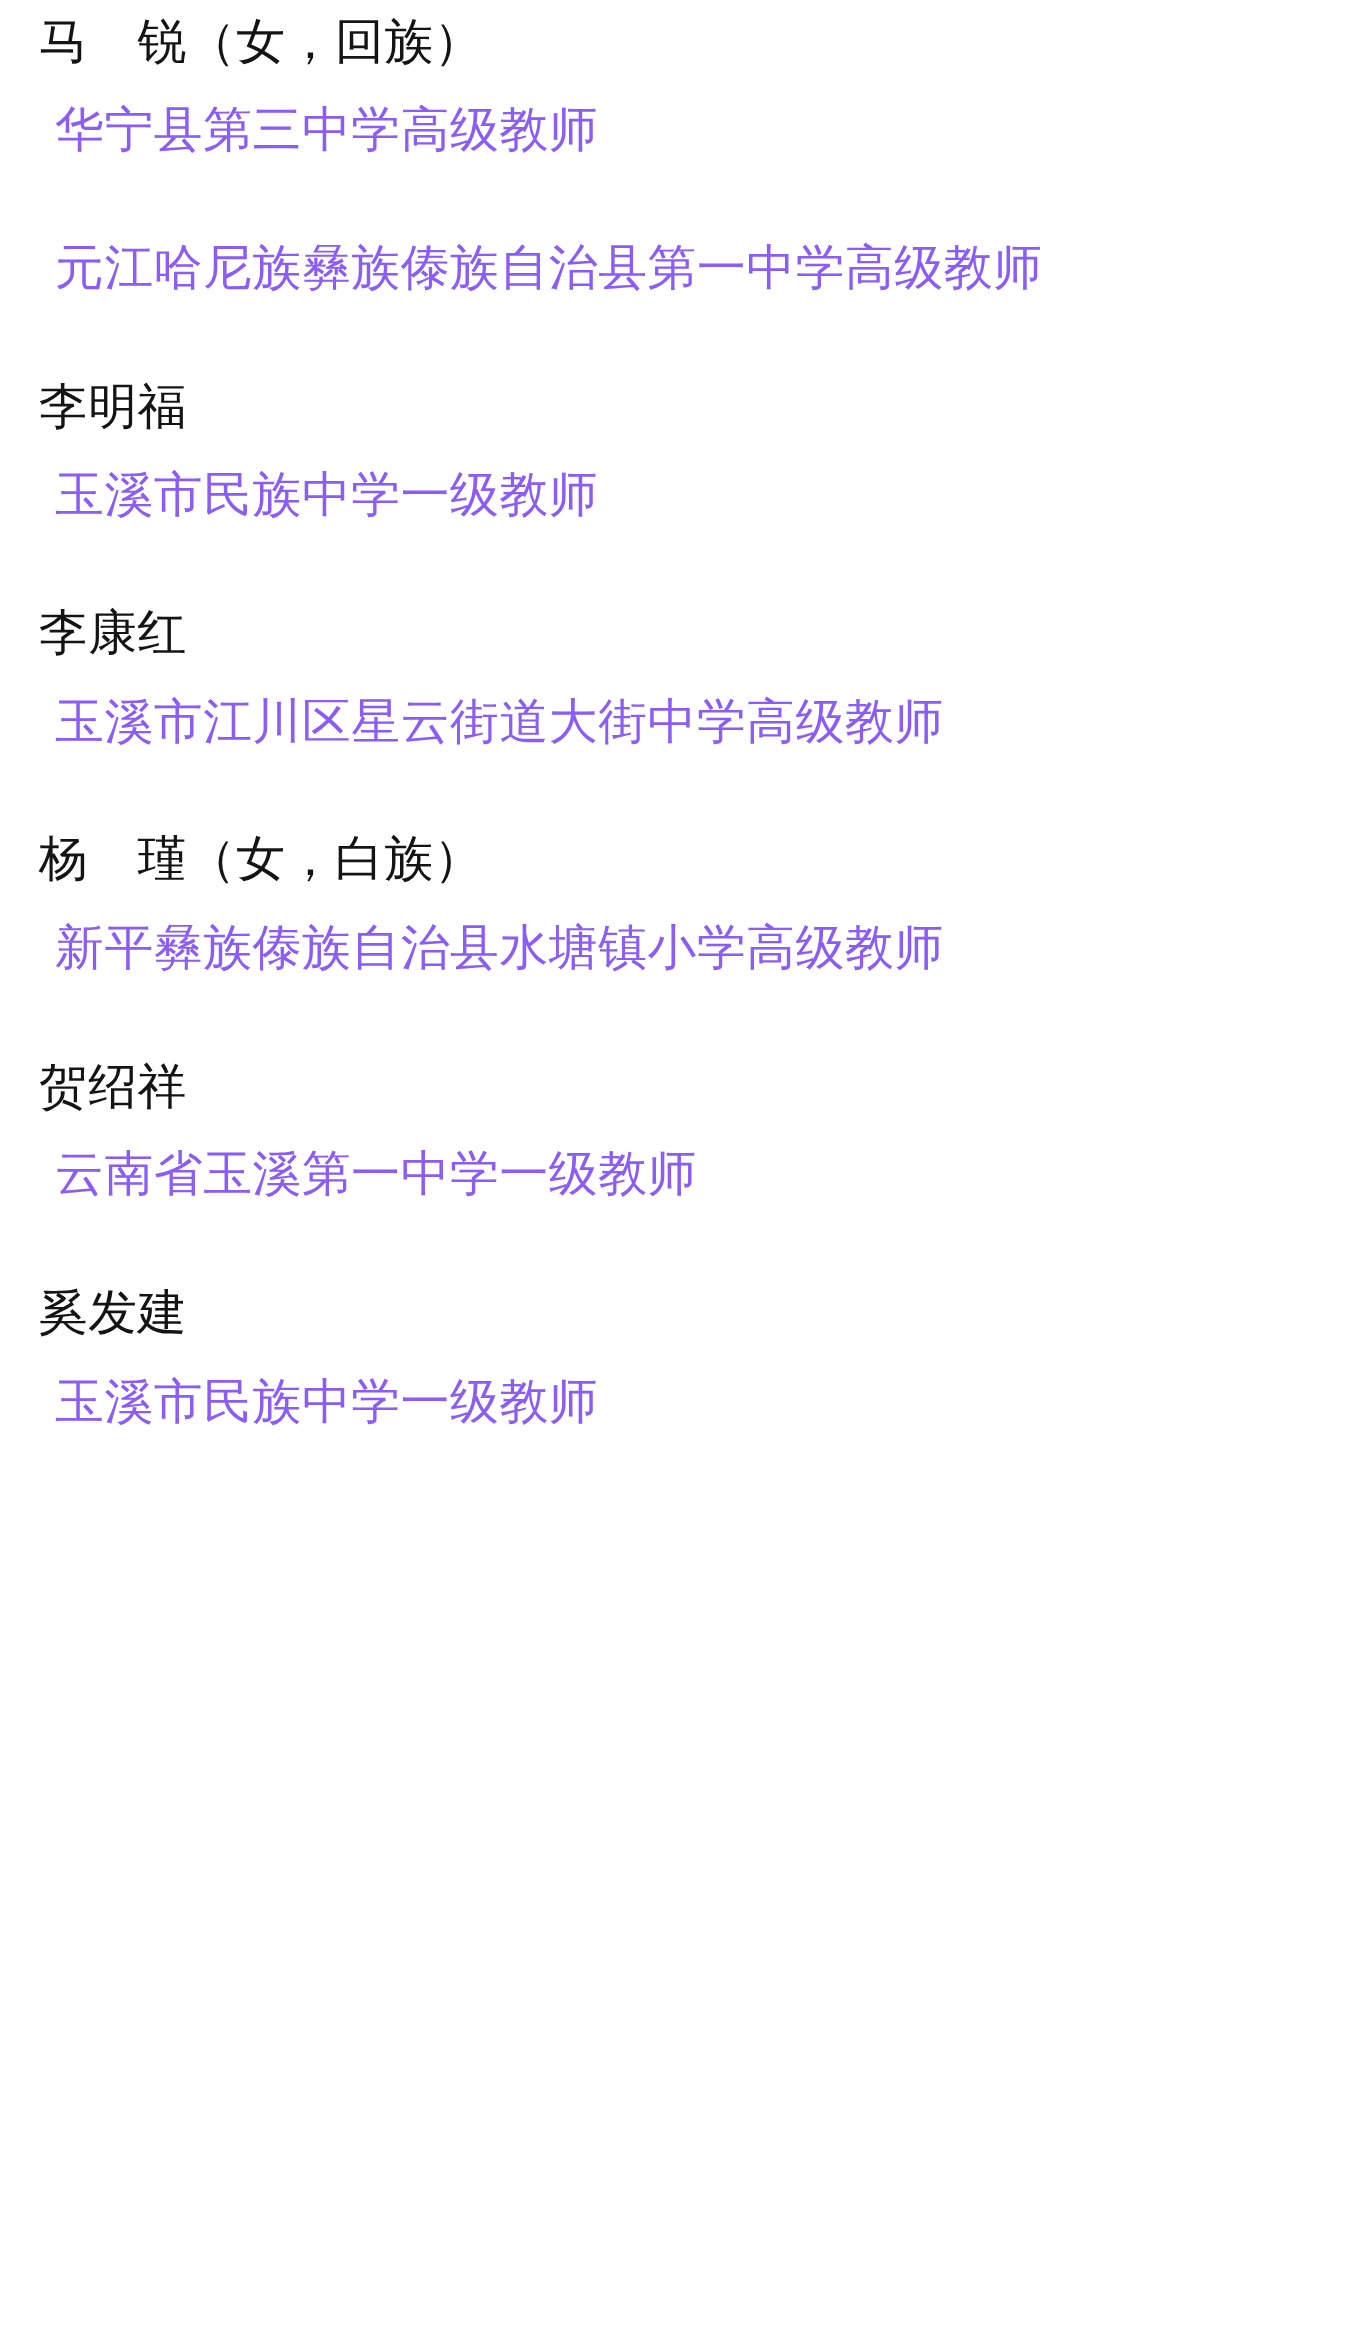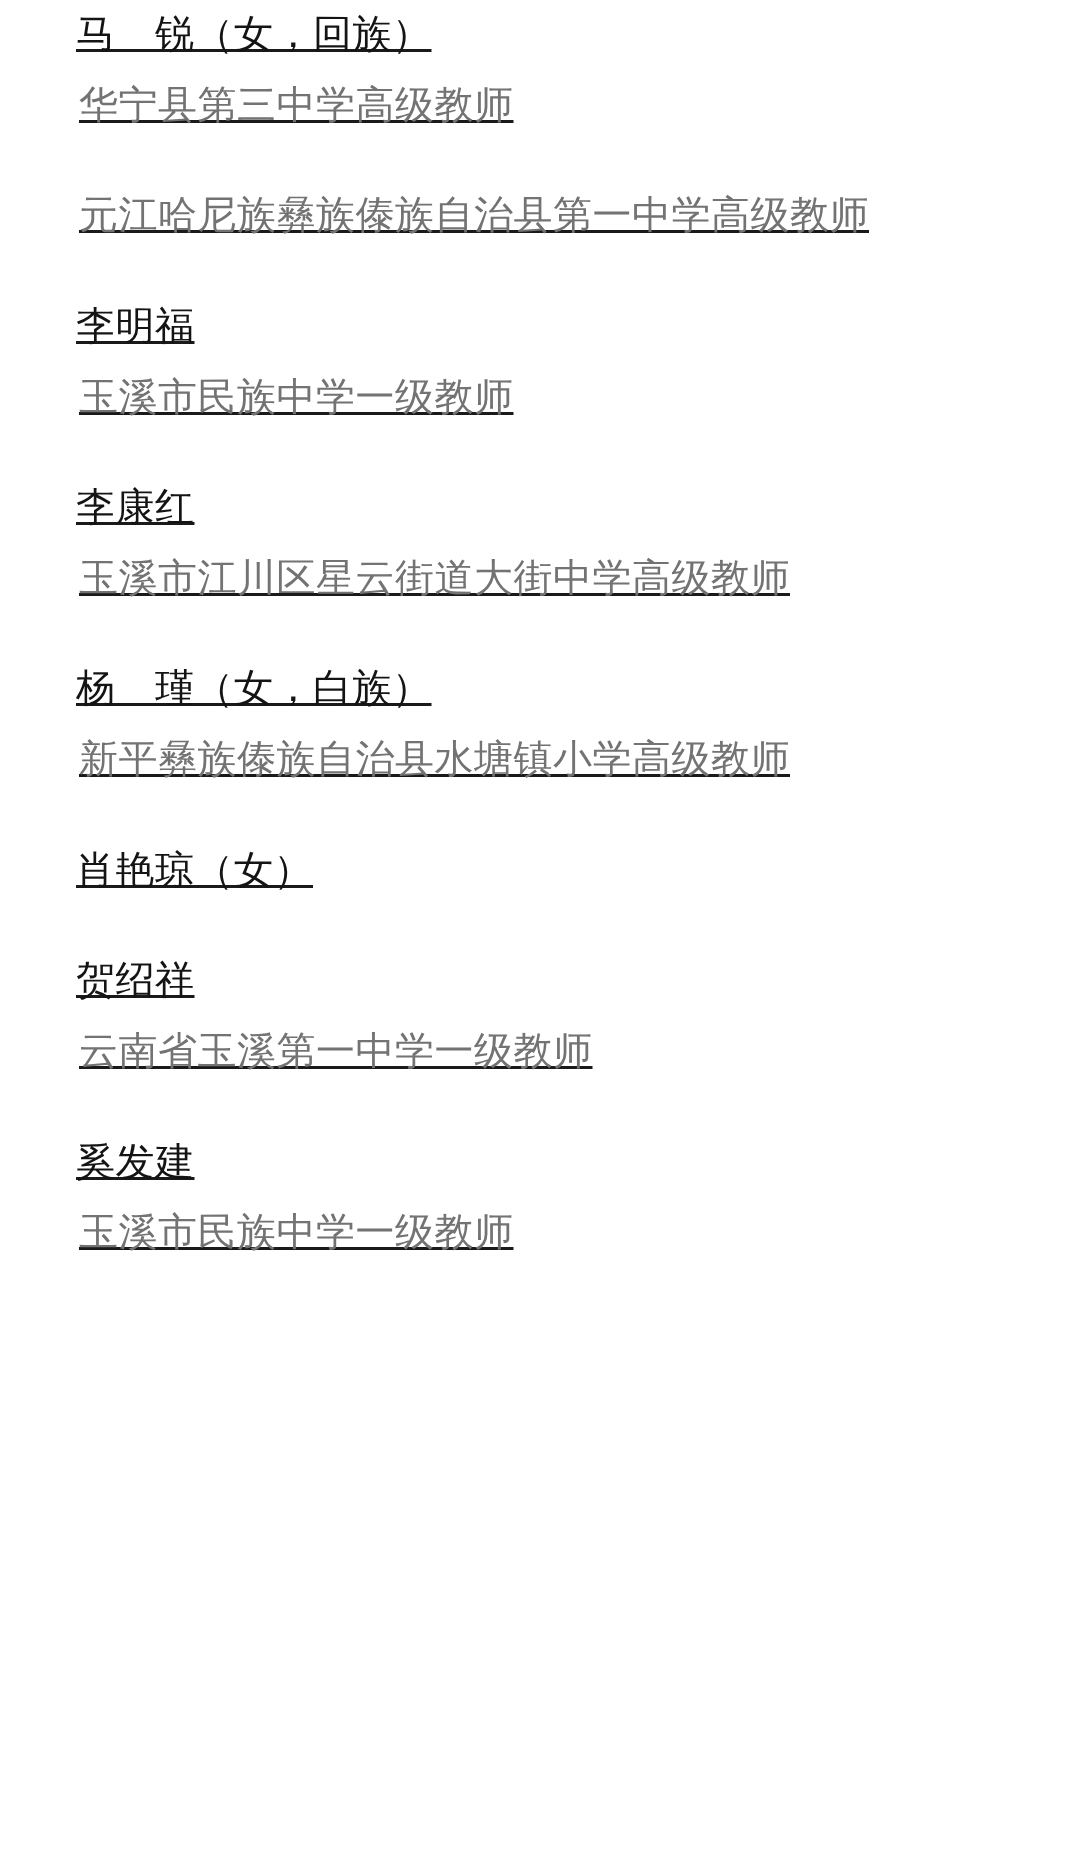--- a/index.html
+++ b/index.html
@@ -10,45 +10,44 @@
   body {
     width: 1079px;
     min-height: 1861px;
     font-family: "Liberation Sans", "DejaVu Sans", sans-serif;
     color: #1a1a1a;
   }
   .page {
     box-sizing: border-box;
     width: 1079px;
     min-height: 1861px;
-    padding: 8px 40px 0 76px;
+    padding: 8px 40px 0 31px;
     background: #ffffff;
-    text-decoration: underline;
   }
   .entry {
     margin: 0 0 58px 0;
   }
   .entry:last-child {
     margin-bottom: 0;
   }
   .entry-name {
     font-size: 39px;
     line-height: 1.35;
     letter-spacing: 0.5px;
     color: #141414;
     white-space: pre;
     margin: 0 0 18px 0;
   }
   .entry-title {
     font-size: 39px;
     line-height: 1.35;
     letter-spacing: 0.5px;
-    color: #737373;
+    color: #8b5cf6;
     white-space: pre;
-    margin: 3px;
+    margin: 13px;
   }
 </style>
 </head>
 <body>
 
 <div class="page">
 
   <div class="entry">
     <div class="entry-name">马　锐（女，回族）</div>
     <div class="entry-title">华宁县第三中学高级教师</div>
@@ -67,21 +66,20 @@
     <div class="entry-name">李康红</div>
     <div class="entry-title">玉溪市江川区星云街道大街中学高级教师</div>
   </div>
 
   <div class="entry">
     <div class="entry-name">杨　瑾（女，白族）</div>
     <div class="entry-title">新平彝族傣族自治县水塘镇小学高级教师</div>
   </div>
 
   <div class="entry">
-    <div class="entry-name">肖艳琼（女）</div>
   </div>
 
   <div class="entry">
     <div class="entry-name">贺绍祥</div>
     <div class="entry-title">云南省玉溪第一中学一级教师</div>
   </div>
 
   <div class="entry">
     <div class="entry-name">奚发建</div>
     <div class="entry-title">玉溪市民族中学一级教师</div>

